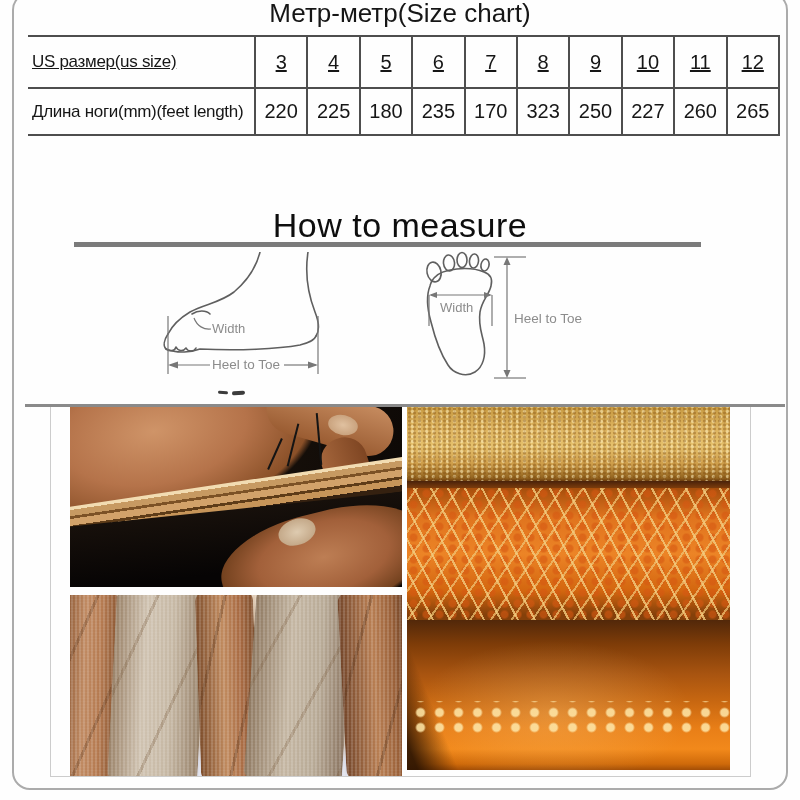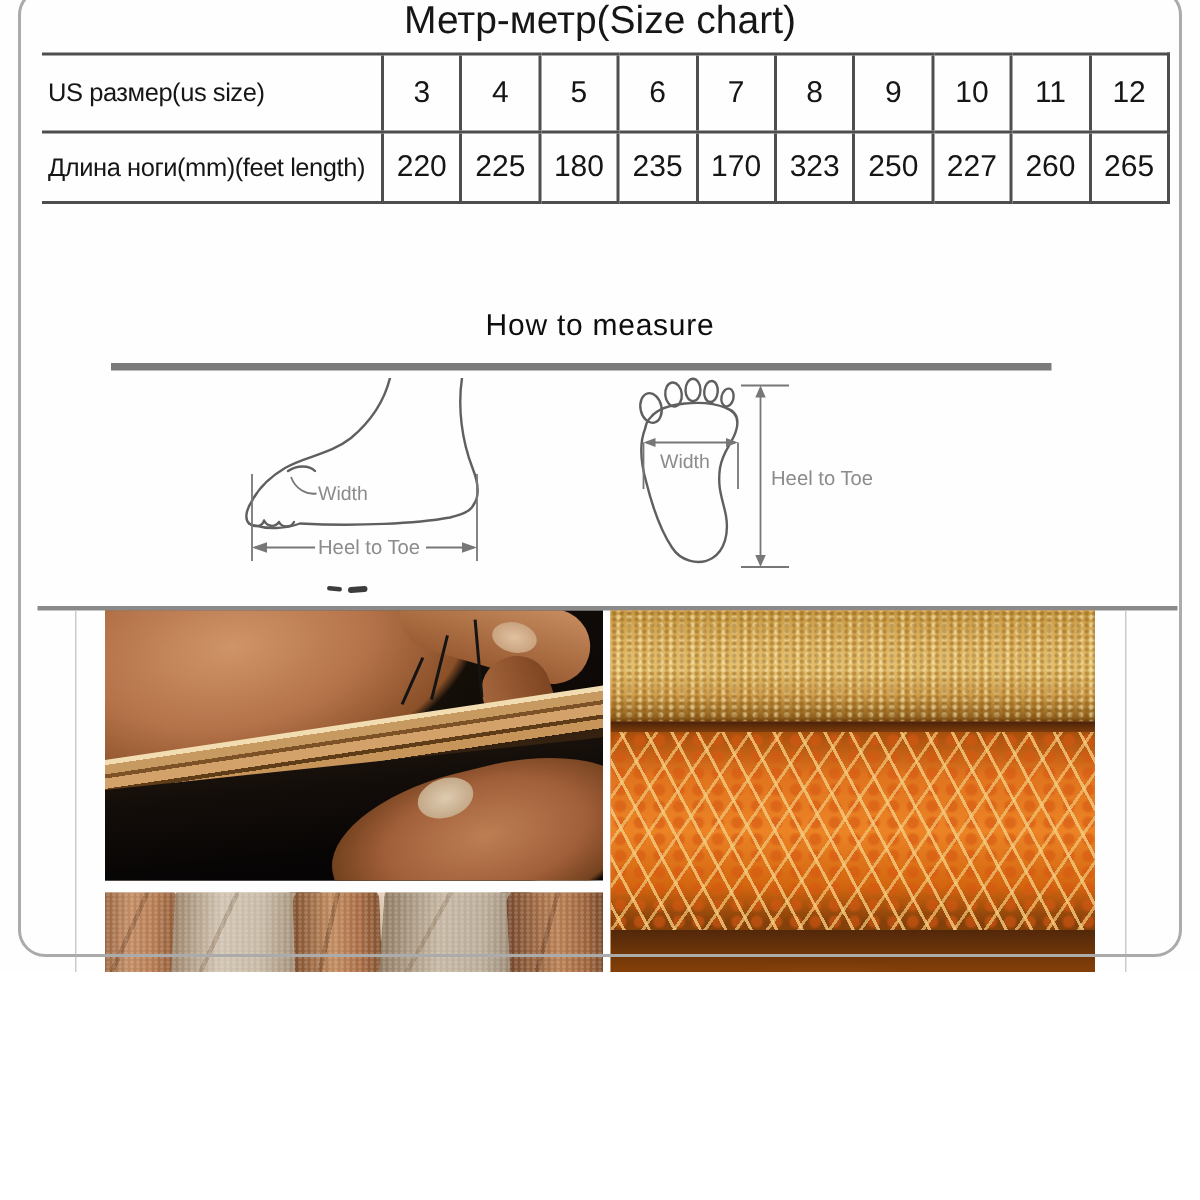--- a/index.html
+++ b/index.html
@@ -1,36 +1,36 @@
 <!DOCTYPE html>
 <html><head>
 <meta charset="utf-8">
 <style>
   html,body{margin:0;padding:0;background:#fff;}
-  .page{position:relative;width:800px;height:648px;background:#fefefe;overflow:hidden;
+  .page{position:relative;width:800px;height:800px;background:#fefefe;overflow:hidden;
         font-family:"Liberation Sans",sans-serif;color:#1a1a1a;}
   .frame{position:absolute;left:12px;right:12px;top:-8px;bottom:10px;
          border:2px solid #ababab;border-radius:18px;pointer-events:none;z-index:50;}
   
   .chart-title{position:absolute;top:-2px;left:0;width:100%;text-align:center;
                font-size:26px;color:#161616;}
   .size-table{position:absolute;left:28px;top:35px;width:752px;border-collapse:collapse;
               table-layout:fixed;color:#161616;}
   .size-table td{border-top:2px solid #4e4e4e;border-bottom:2px solid #4e4e4e;
                  text-align:center;font-size:20px;padding:0;overflow:hidden;}
   .size-table td.lbl{width:222px;text-align:left;font-size:17px;letter-spacing:-0.3px;
                      padding-left:4px;white-space:nowrap;}
   .size-table td.v{border-left:2px solid #4e4e4e;}
   .size-table td.v:last-child{border-right:2px solid #4e4e4e;}
-  .size-table tr:nth-child(1) td{height:50px;}
+  .size-table tr:nth-child(1) td{height:50px;text-decoration:underline;}
   .size-table tr:nth-child(2) td{height:45px;}
   .size-table tr:nth-child(3) td{height:46px;text-align:center;}
   
   .measure-heading{position:absolute;top:206px;left:0;width:100%;text-align:center;
-                   font-size:20px;color:#0e0e0e;letter-spacing:0.5px;}
+                   font-size:34px;color:#0e0e0e;letter-spacing:0.5px;}
   .measure-bar{position:absolute;left:74px;top:242px;width:627px;height:5px;background:#7b7b7b;}
   .diagram{position:absolute;}
   .smudge{position:absolute;background:#3c3c3c;border-radius:2px;}
   
   .section-divider{position:absolute;left:25px;top:404px;width:760px;height:3px;background:#8a8a8a;}
   .photo-box{position:absolute;left:50px;top:407px;width:699px;height:369px;
              border:1px solid #cccccc;border-top:none;}
   .photo{position:absolute;overflow:hidden;}
   .photo *{position:absolute;}
   

